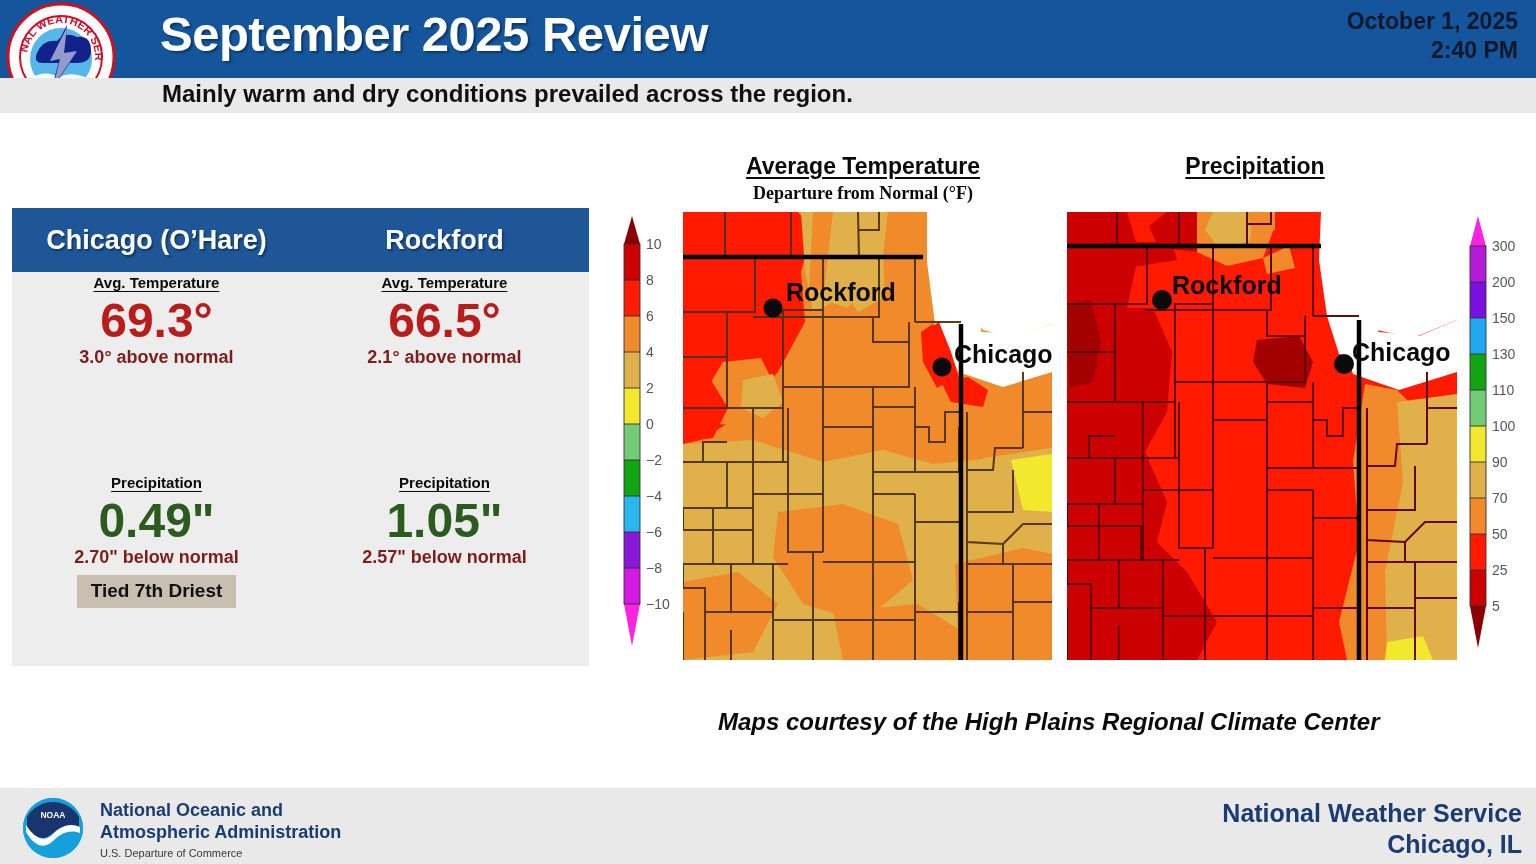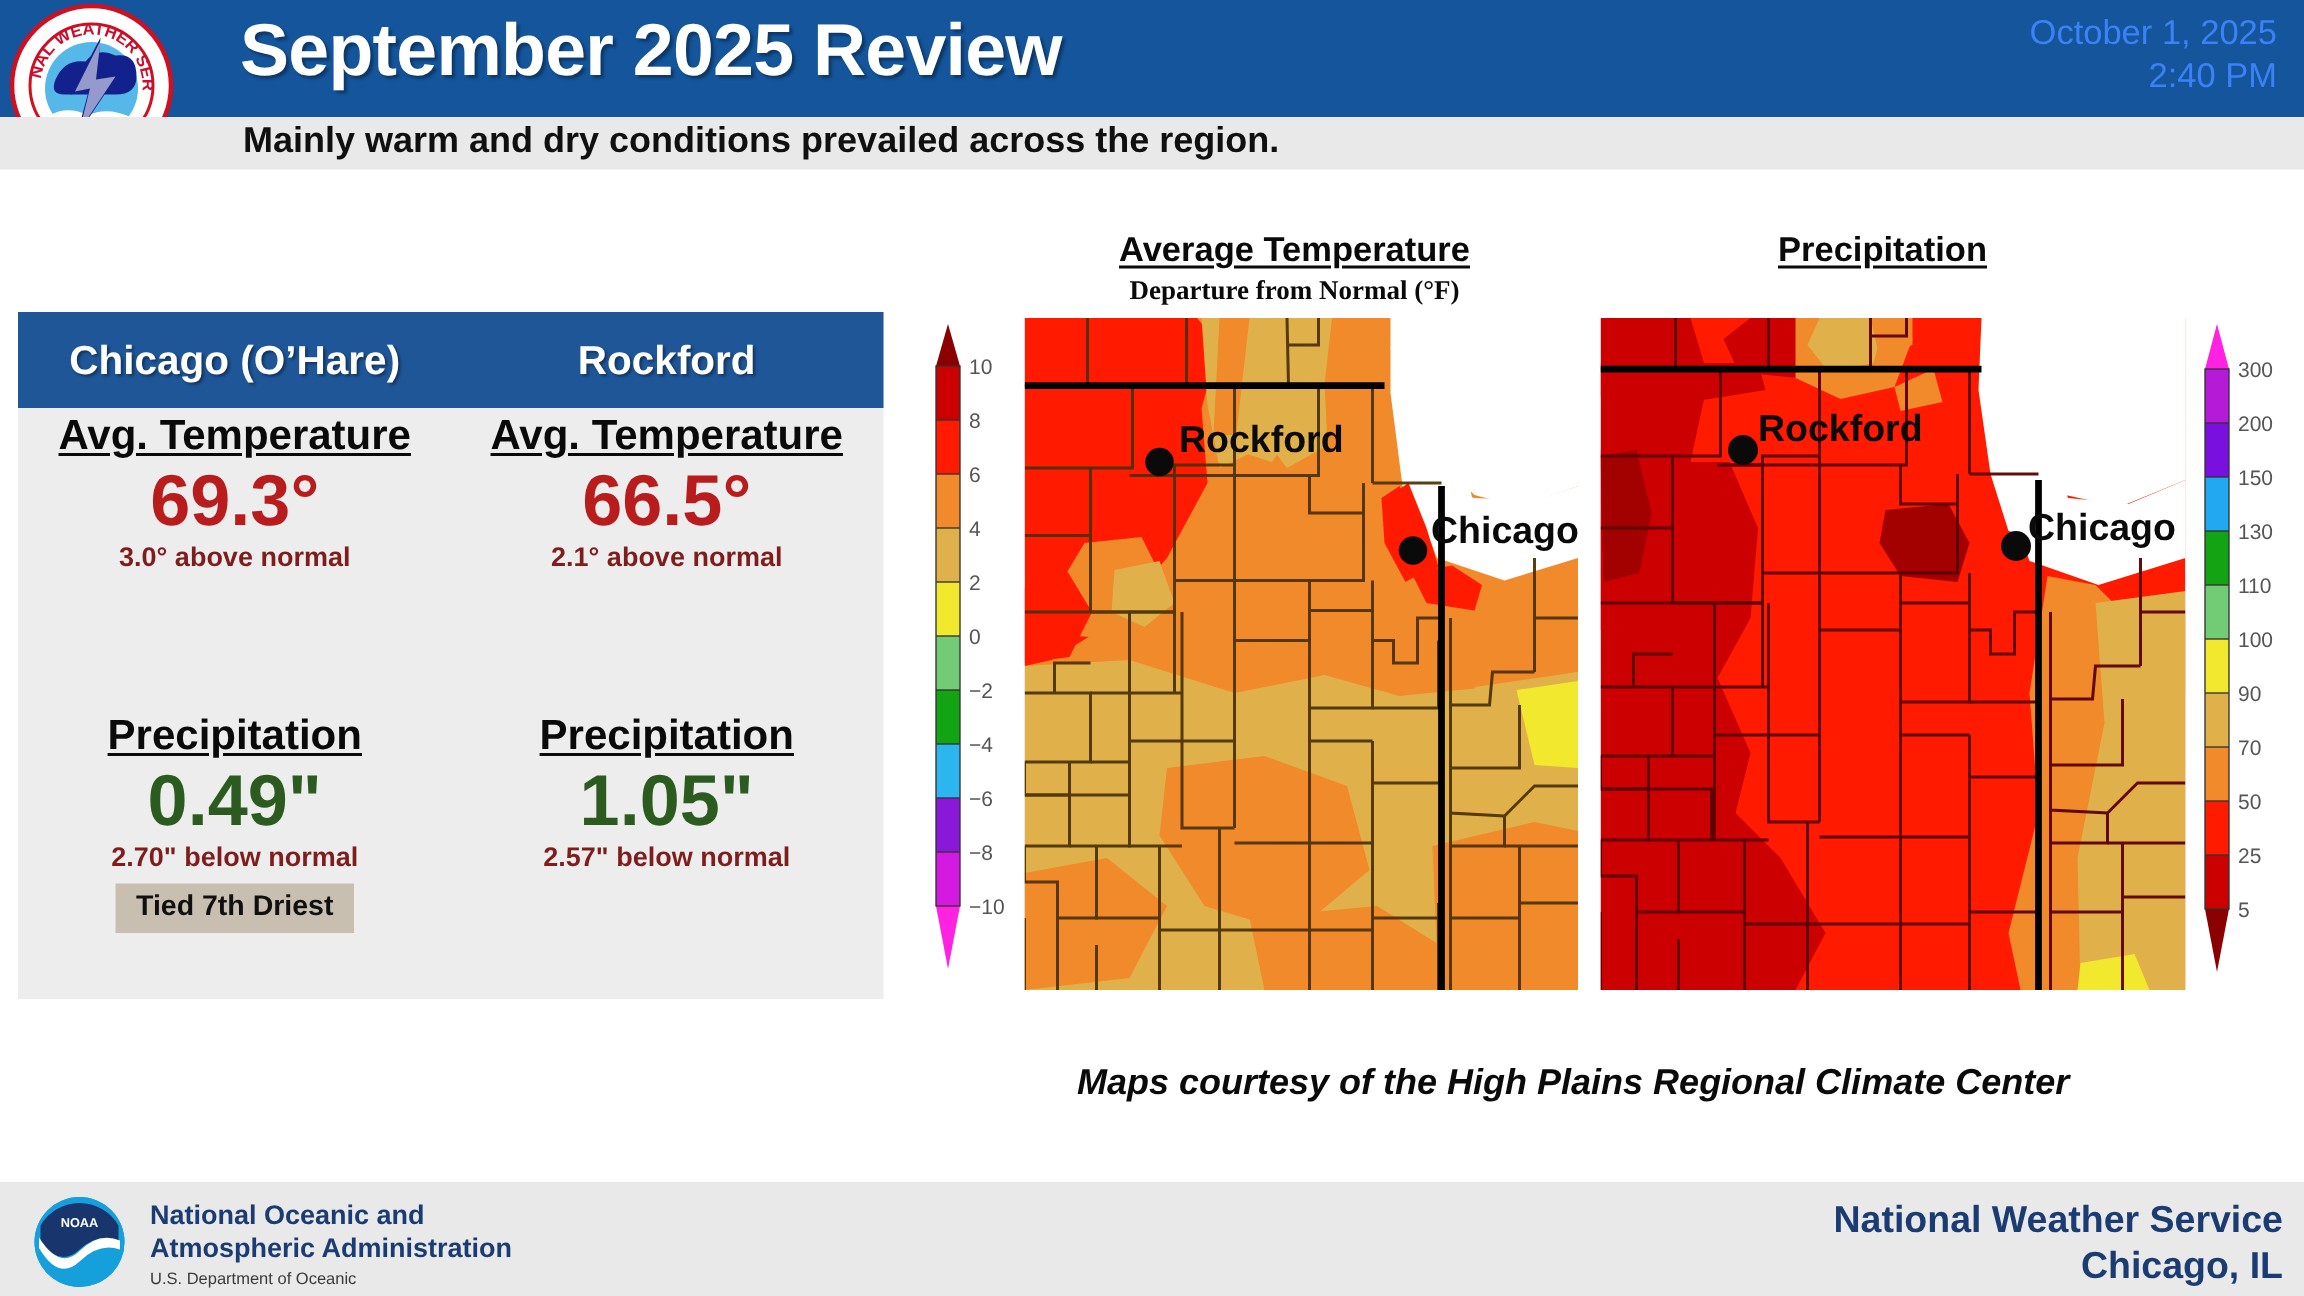--- a/index.html
+++ b/index.html
@@ -18,22 +18,22 @@
   }
   .hdr-title {
     position: absolute; left: 160px; top: 6px;
     font-size: 49px; font-weight: bold; color: #ffffff;
     letter-spacing: -0.5px;
     text-shadow: 2px 2px 2px rgba(0,0,0,0.35);
     white-space: nowrap;
   }
   .hdr-date-wrap {
     position: absolute; right: 18px; top: 7px;
-    text-align: right; color: #3b82f6;
-    font-size: 23px; font-weight: normal; line-height: 1.28;
+    text-align: right; color: #0f172a;
+    font-size: 23px; font-weight: bold; line-height: 1.28;
   }
   .subtitle-bar {
     position: absolute; left: 0; top: 78px; width: 1536px; height: 35px;
     background: #E9E9E9;
   }
   .subtitle-txt {
     position: absolute; left: 162px; top: 80px;
     font-size: 24px; font-weight: bold; color: #101010;
     white-space: nowrap;
   }
@@ -57,21 +57,21 @@
   }
   .panel-head-txt {
     font-size: 27px; font-weight: bold; color: #ffffff;
     text-shadow: 1.5px 1.5px 2px rgba(0,0,0,0.4);
     white-space: nowrap;
   }
   .metric { position: absolute; width: 289px; text-align: center; }
   .metric.temp  { top: 66px; }
   .metric.precip { top: 266px; }
   .metric-label {
-    font-size: 28px; font-weight: bold; color: #0a0a0a;
+    font-size: 15px; font-weight: bold; color: #0a0a0a;
     text-decoration: underline; text-underline-offset: 3px;
     display: inline-block;
   }
   .metric-value {
     font-size: 48px; font-weight: bold; line-height: 1.05;
     margin-top: 4px;
   }
   .metric-value.temp-v   { color: #b91c1c; }
   .metric-value.precip-v { color: #2C5B20; }
   .metric-sub {
@@ -546,21 +546,21 @@
       <path d="M5 20 A30 30 0 0 1 57 20 L57 31 Q44 24 31 36 Q18 48 5 31 Z" fill="#18356E"></path>
       <path d="M4 28 Q18 50 31 37 Q44 24 58 30 L58 36 Q44 31 31 44 Q17 57 4 35 Z" fill="#ffffff"></path>
       <rect x="18" y="12" width="26" height="11" rx="1.5" fill="#18356E"></rect>
       <text x="31" y="21" font-family="Liberation Sans, sans-serif" font-size="8.5" font-weight="bold" fill="#ffffff" text-anchor="middle">NOAA</text>
     </svg>
   </div>
 
   <div class="noaa-text">
     <div class="noaa-l1">National Oceanic and</div>
     <div class="noaa-l2">Atmospheric Administration</div>
-    <div class="noaa-l3">U.S. Department of Oceanic</div>
+    <div class="noaa-l3">U.S. Departure of Commerce</div>
   </div>
 
   <div class="nws-footer">
     <div>National Weather Service</div>
     <div>Chicago, IL</div>
   </div>
 
 </div>
 
 </body></html>

